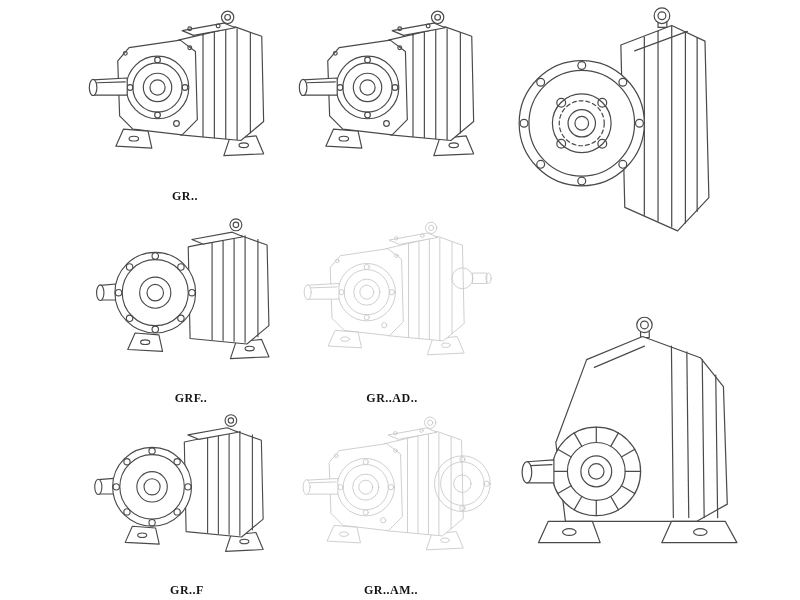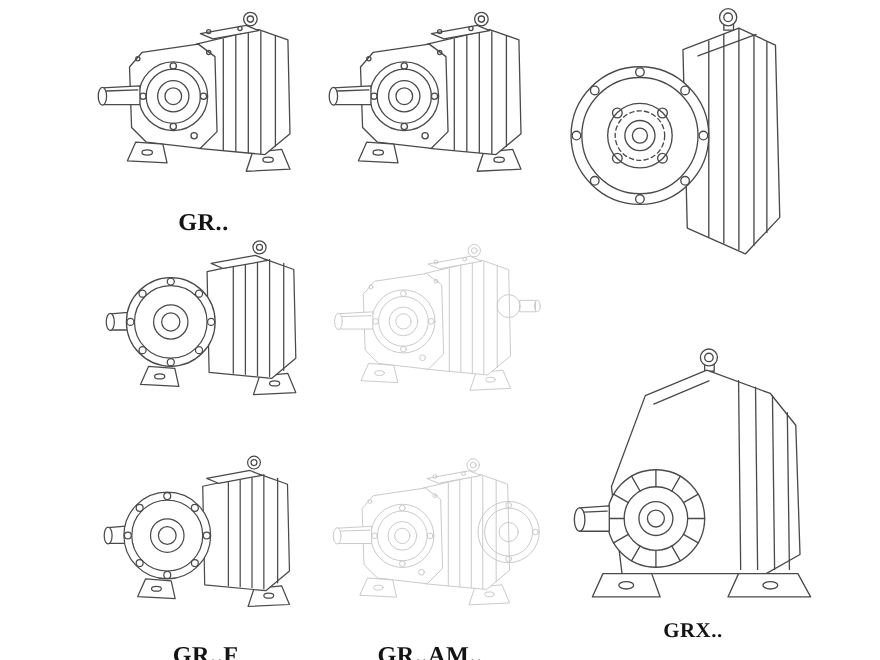--- a/index.html
+++ b/index.html
@@ -15,21 +15,21 @@
     display: block;
     margin: 0 auto;
     stroke: #4a4a4a;
     stroke-width: 1.25;
     stroke-linejoin: round;
     stroke-linecap: round;
   }
   .art.ghost { stroke: #c8c8c8; stroke-width: 1; }
   .cap {
     font-weight: bold;
-    font-size: 22px;
+    font-size: 12px;
     letter-spacing: 0.5px;
     color: #141414;
     margin-top: 3px;
   }
   .cap-lg { font-size: 19px; }
 </style>
 </head>
 <body>
 
 <svg width="0" height="0" style="position:absolute" aria-hidden="true">
@@ -213,31 +213,33 @@
 <figure class="cell" style="left:496px; top:2px; width:238px">
   <svg class="art" width="238" height="266" viewBox="0 0 240 272">
       <use href="#gbGRXF"></use>
     </svg>
 </figure>
 
 <figure class="cell" style="left:88px; top:212px; width:206px">
   <svg class="art" width="206" height="176" viewBox="0 0 210 192">
       <use href="#gbFlange"></use>
     </svg>
+  <figcaption class="cap">GRF..</figcaption>
 </figure>
 
 <figure class="cell" style="left:292px; top:212px; width:200px">
   <svg class="art ghost" width="200" height="176" viewBox="0 0 230 190">
     <use href="#gbFoot"></use>
     <g fill="none">
       <circle cx="196" cy="70" r="12"></circle>
       <rect x="208" y="64" width="16" height="12"></rect>
       <ellipse cx="226" cy="70" rx="3" ry="6"></ellipse>
     </g>
   </svg>
+  <figcaption class="cap">GR..AD..</figcaption>
 </figure>
 
 <figure class="cell" style="left:84px; top:408px; width:206px">
   <svg class="art" width="206" height="172" viewBox="0 0 210 192">
       <use href="#gbFlange"></use>
     </svg>
   <figcaption class="cap">GR..F</figcaption>
 </figure>
 
 <figure class="cell" style="left:290px; top:410px; width:202px">
@@ -252,14 +254,13 @@
       <circle cx="226" cy="82" r="3"></circle>
     </g>
   </svg>
   <figcaption class="cap">GR..AM..</figcaption>
 </figure>
 
 <figure class="cell" style="left:498px; top:298px; width:264px">
   <svg class="art" width="264" height="262" viewBox="0 0 270 272">
       <use href="#gbGRX"></use>
     </svg>
-  <figcaption class="cap cap-lg">GRX..</figcaption>
 </figure>
 
 </body></html>

